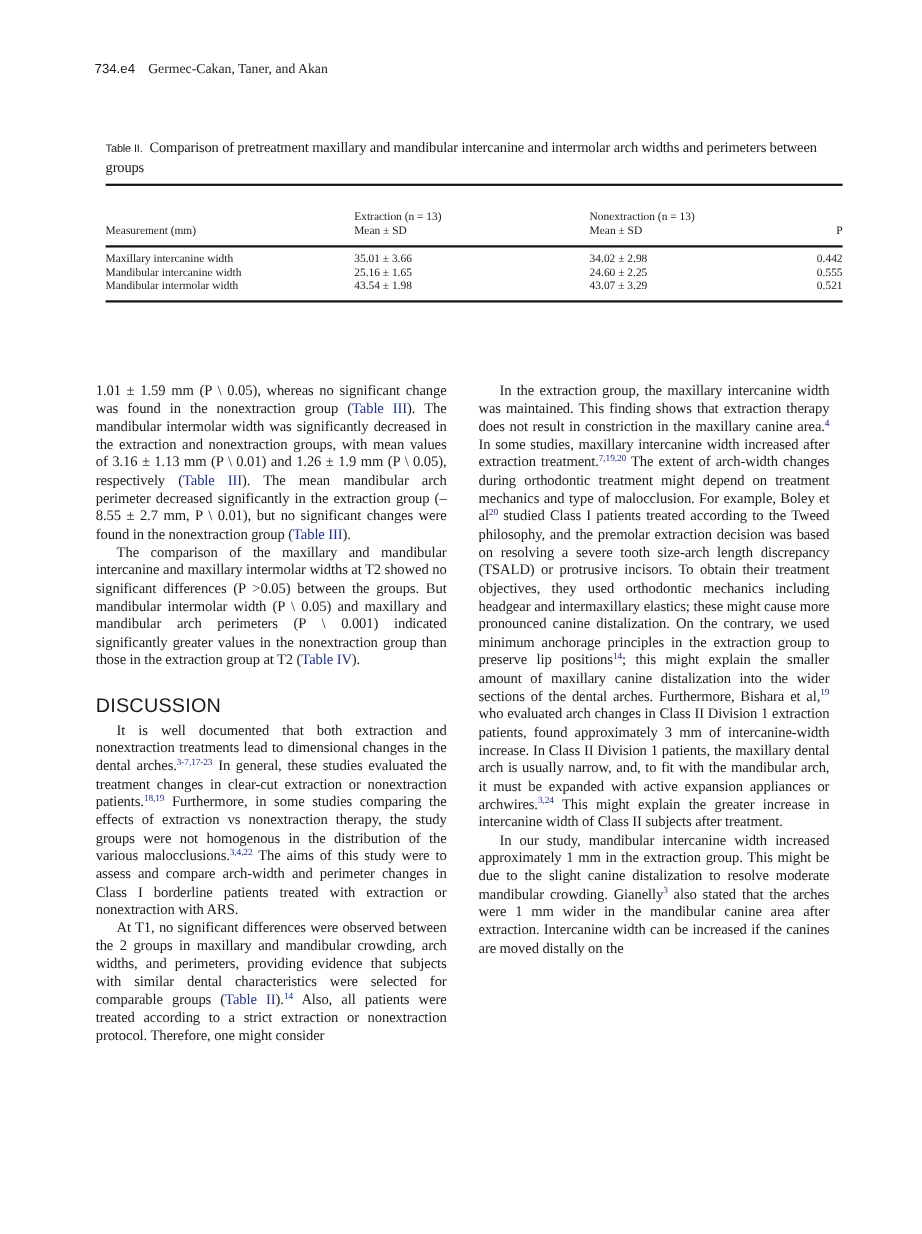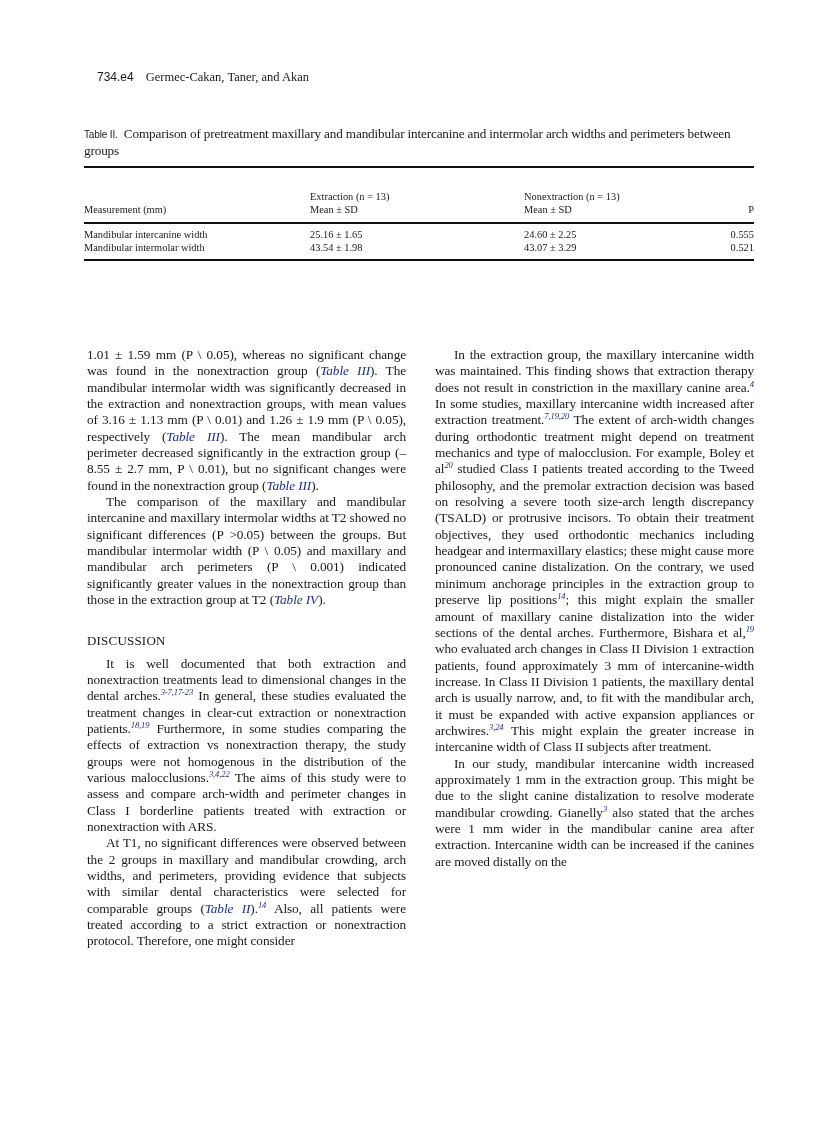--- a/index.html
+++ b/index.html
@@ -1,46 +1,46 @@
 <!DOCTYPE html>
 <html><head>
   <meta charset="utf-8">
   <style>
     html, body { margin: 0; padding: 0; background: #ffffff; }
     body { width: 838px; height: 1122px; position: relative; overflow: hidden; color: #1a1a1a; }
 
-    .running-head { position: absolute; left: 86px; top: 70px; width: 668px; height: 34px; margin-left: 11px; }
+    .running-head { position: absolute; left: 86px; top: 55px; width: 668px; height: 34px; }
     .rh-left { position: absolute; left: 0; top: 0; font-size: 12px; }
     .rh-left .folio { font-family: "Liberation Sans", sans-serif; margin-right: 9px; }
     .rh-left .authors { font-family: "Liberation Serif", serif; font-size: 12.5px; }
     .rh-right { position: absolute; right: 0; top: 1px; text-align: right; font-family: "Liberation Serif", serif; font-size: 10.6px; line-height: 15px; }
 
-    .table-block { position: absolute; left: 84px; top: 126px; width: 670px; }
+    .table-block { position: absolute; left: 96px; top: 126px; width: 670px; }
     .table-caption { font-family: "Liberation Serif", serif; font-size: 13.2px; line-height: 16px; letter-spacing: -0.15px; }
     .table-caption .label { font-family: "Liberation Sans", sans-serif; font-size: 10px; margin-right: 3px; }
     .rule-thick { border-top: 2px solid #111; }
     table.data { width: 100%; border-collapse: collapse; font-family: "Liberation Serif", serif; font-size: 10.4px; }
     table.data th { font-weight: normal; text-align: left; padding: 0; line-height: 13px; }
     table.data td { padding: 0; line-height: 12.6px; white-space: nowrap; }
     .c1 { width: 226px; }
     .c2 { width: 214px; }
     .c3 { width: 190px; }
     .c4 { text-align: right !important; }
     .ctr { text-align: left; }
     .head-row th { vertical-align: bottom; }
 
     .col { position: absolute; top: 347px; width: 319px; font-family: "Liberation Serif", serif; font-size: 13.3px; line-height: 16.35px; text-align: justify; letter-spacing: -0.1px; }
     .col-left { left: 87px; }
     .col-right { left: 435px; }
     .col p { margin: 0; }
     .col p.indent { text-indent: 19px; }
-    .link { color: #1d2f8a; font-style: italic; }
+    .link { color: #1d2f8a; }
     sup { font-size: 8.5px; line-height: 0; vertical-align: 5px; }
     sup.link { color: #1d2f8a; }
-    .heading { font-family: Liberation Serif, serif; font-size: 13px; letter-spacing: 0.2px; margin: 25px 0 8px 0 !important; text-align: left; line-height: 14px; }
+    .heading { font-family: Liberation Sans, sans-serif; font-size: 18px; letter-spacing: 0.2px; margin: 25px 0 8px 0 !important; text-align: left; line-height: 14px; }
   </style>
 </head>
 <body>
 
 <div class="running-head">
   <div class="rh-left">
     <span class="folio">734.e4</span>
     <span class="authors">Germec-Cakan, Taner, and Akan</span>
   </div>
 </div>
@@ -64,20 +64,26 @@
           <div>Mean ± SD</div>
         </th>
         <th class="c4" style="padding-bottom:6px;">P</th>
       </tr>
     </thead>
   </table>
   <div class="rule-thick"></div>
   <table class="data" style="margin-top:5px;margin-bottom:5px;">
     <tbody>
       <tr>
+        <td class="c1">Maxillary intercanine width</td>
+        <td class="c2 ctr">35.01 ± 3.66</td>
+        <td class="c3 ctr">34.02 ± 2.98</td>
+        <td class="c4">0.442</td>
+      </tr>
+      <tr>
         <td class="c1">Mandibular intercanine width</td>
         <td class="c2 ctr">25.16 ± 1.65</td>
         <td class="c3 ctr">24.60 ± 2.25</td>
         <td class="c4">0.555</td>
       </tr>
       <tr>
         <td class="c1">Mandibular intermolar width</td>
         <td class="c2 ctr">43.54 ± 1.98</td>
         <td class="c3 ctr">43.07 ± 3.29</td>
         <td class="c4">0.521</td>

